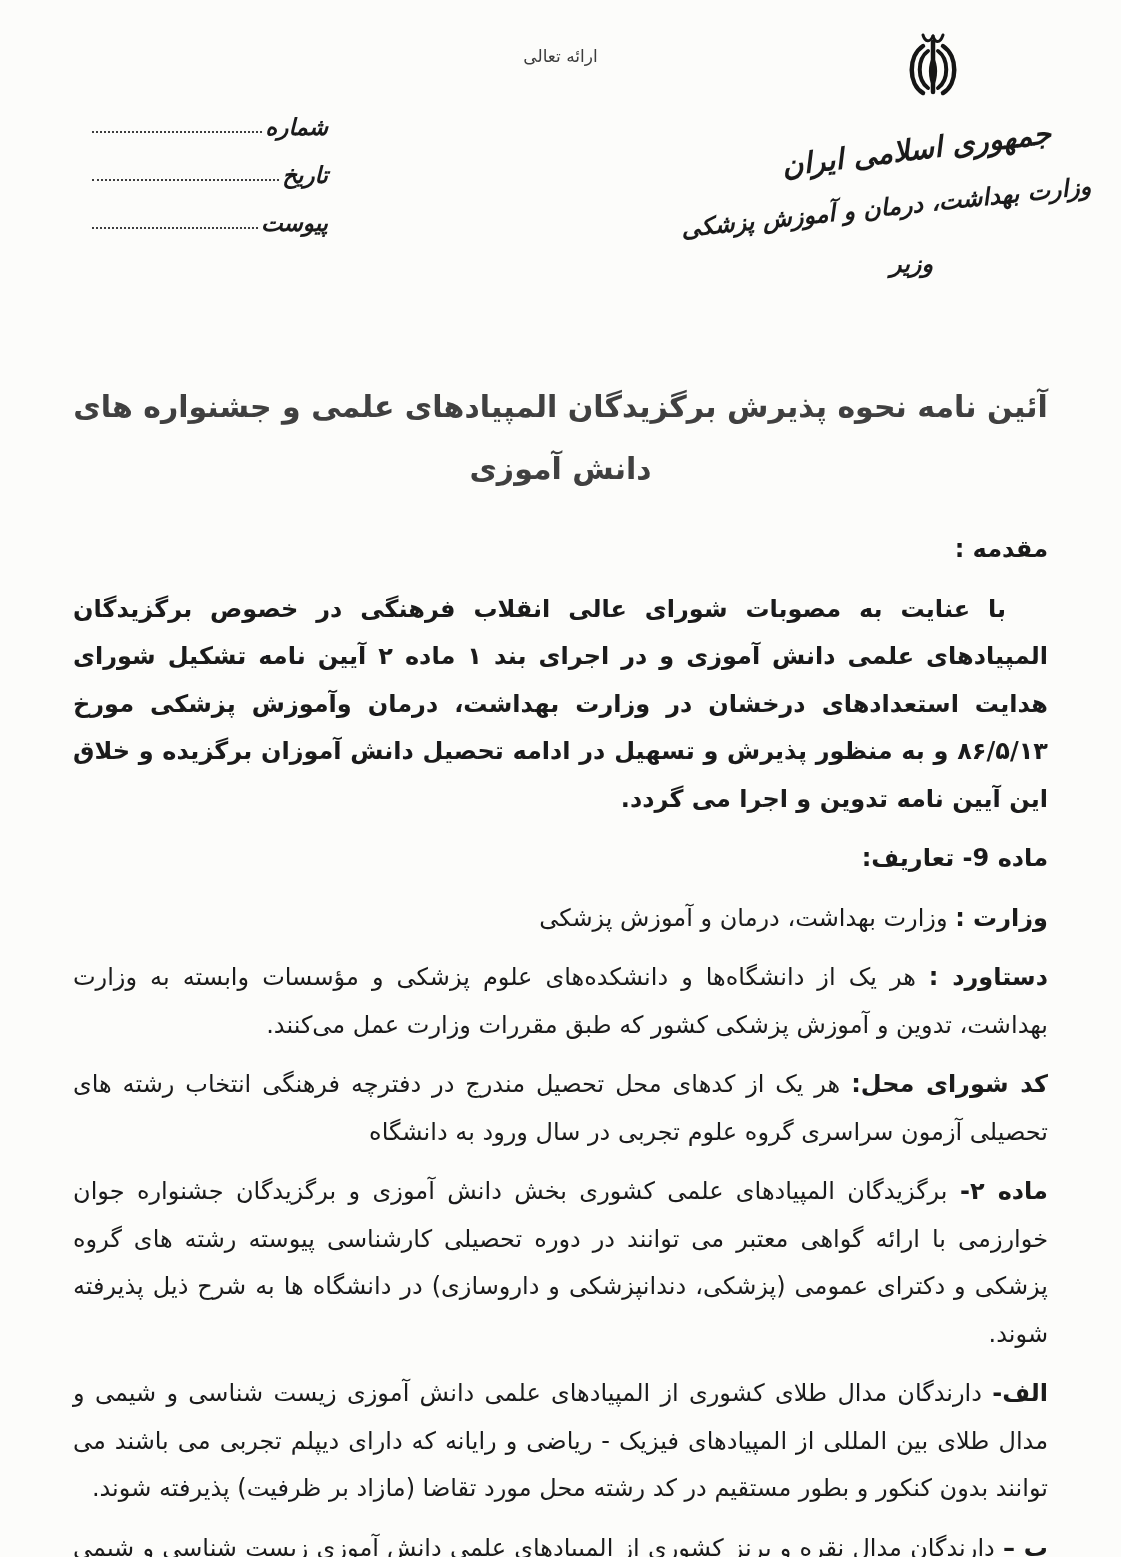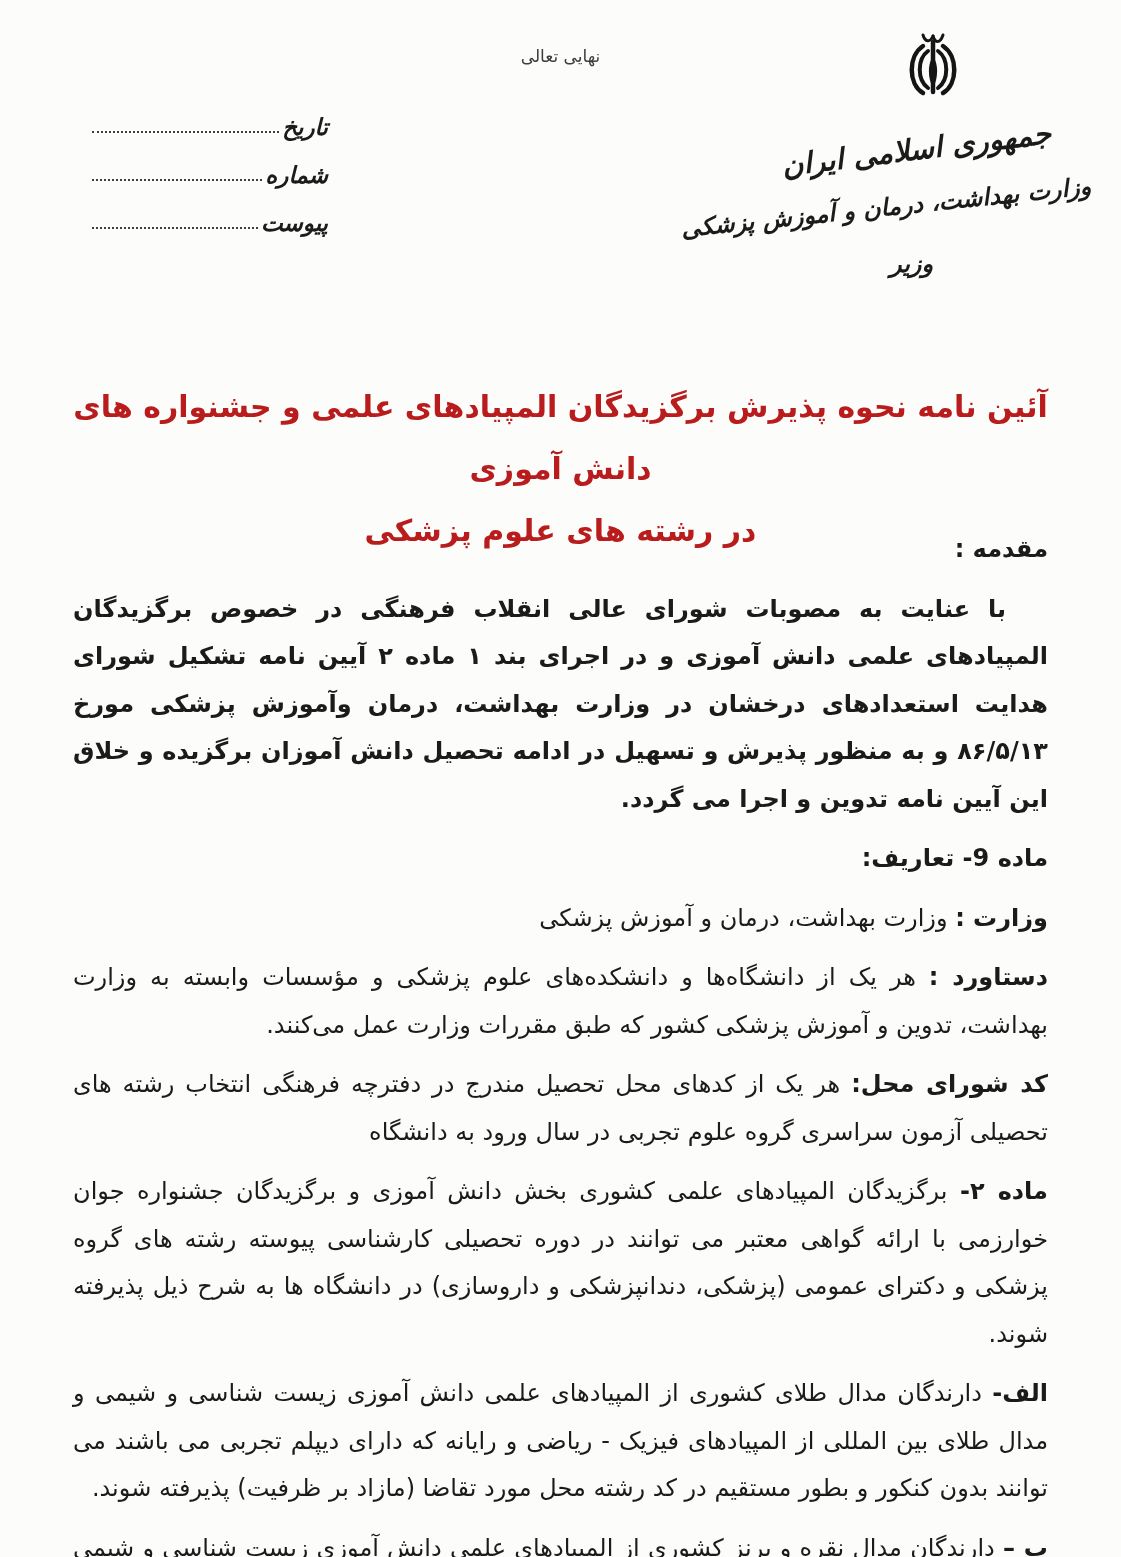--- a/index.html
+++ b/index.html
@@ -43,39 +43,39 @@
     padding-bottom:2px; white-space:nowrap;
   }
   .field-dots {
     flex:1; border-bottom:2px dotted #3e3e3e;
     margin-bottom:9px; margin-left:4px; margin-right:3px; height:1px;
   }
   
   .doc-title {
     position:absolute; top:376px; left:55px; right:55px;
     text-align:center; font-weight:bold; font-size:30px; line-height:62px;
-    color:#b91c1c;
+    color:#404040;
   }
   
   .body-text {
     position:absolute; top:514px; right:61px; left:61px;
     font-size:24px; line-height:47.5px;
     text-align:justify;
   }
   .body-text p { margin:12px; }
   .bold { font-weight:bold; }
   .indent { text-indent:42px; }
   .lead { font-weight:bold; }
 </style>
 </head>
 <body>
 
 <div class="page">
 
-  <div class="basmala">نهایی تعالی</div>
+  <div class="basmala">ارائه تعالی</div>
 
   <svg class="emblem" viewBox="0 0 64 84" aria-hidden="true">
     <g stroke="#151515" fill="none" stroke-linecap="round">
 
       <path d="M22 9 c2 7 7 8 10 1" stroke-width="3"></path>
       <path d="M32 10 c2 7 7 8 10 -1" stroke-width="3"></path>
 
       <path d="M22 20 C7 30 7 58 22 67" stroke-width="4.5"></path>
       <path d="M42 20 C57 30 57 58 42 67" stroke-width="4.5"></path>
 
@@ -87,36 +87,35 @@
 
     <path d="M32 30 C26.5 38 26.5 52 32 62 C37.5 52 37.5 38 32 30 Z" fill="#151515"></path>
   </svg>
 
   <div class="republic">جمهوری اسلامی ایران</div>
   <div class="ministry">وزارت بهداشت، درمان و آموزش پزشکی</div>
   <div class="minister">وزیر</div>
 
   <div class="fields">
     <div class="field-row">
-      <span class="field-label">تاریخ</span>
+      <span class="field-label">شماره</span>
       <span class="field-dots"></span>
     </div>
     <div class="field-row">
-      <span class="field-label">شماره</span>
+      <span class="field-label">تاریخ</span>
       <span class="field-dots"></span>
     </div>
     <div class="field-row">
       <span class="field-label">پیوست</span>
       <span class="field-dots"></span>
     </div>
   </div>
 
   <div class="doc-title">
     <div>آئین نامه نحوه پذیرش برگزیدگان المپیادهای علمی و جشنواره های دانش آموزی</div>
-    <div>در رشته های علوم پزشکی</div>
   </div>
 
   <div class="body-text">
     <p class="bold">مقدمه :</p>
     <p class="bold indent">با عنایت به مصوبات شورای عالی انقلاب فرهنگی در خصوص برگزیدگان المپیادهای علمی دانش آموزی و در اجرای بند ۱ ماده ۲ آیین نامه تشکیل شورای هدایت استعدادهای درخشان در وزارت بهداشت، درمان وآموزش پزشکی مورخ ۸۶/۵/۱۳ و به منظور پذیرش و تسهیل در ادامه تحصیل دانش آموزان برگزیده و خلاق این آیین نامه تدوین و اجرا می گردد.</p>
     <p class="bold">ماده 9- تعاریف:</p>
 
     <p><span class="lead">وزارت :</span> <span>وزارت بهداشت، درمان و آموزش پزشکی</span></p>
 
     <p><span class="lead">دستاورد :</span> <span>هر یک از دانشگاه‌ها و دانشکده‌های علوم پزشکی و مؤسسات وابسته به وزارت بهداشت، تدوین و آموزش پزشکی کشور که طبق مقررات وزارت عمل می‌کنند.</span></p>

